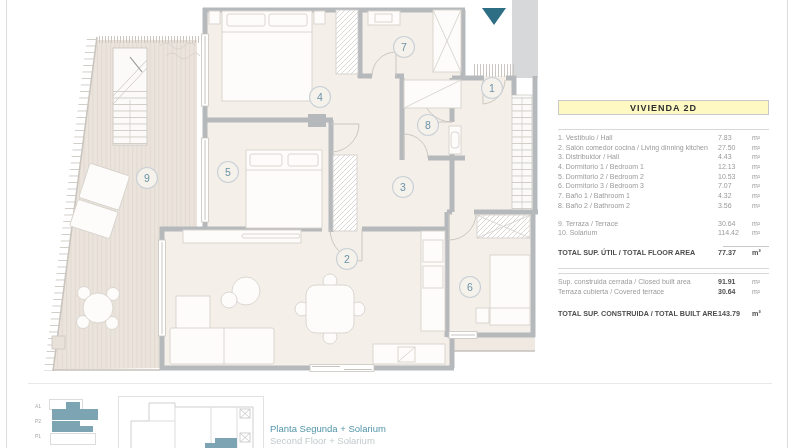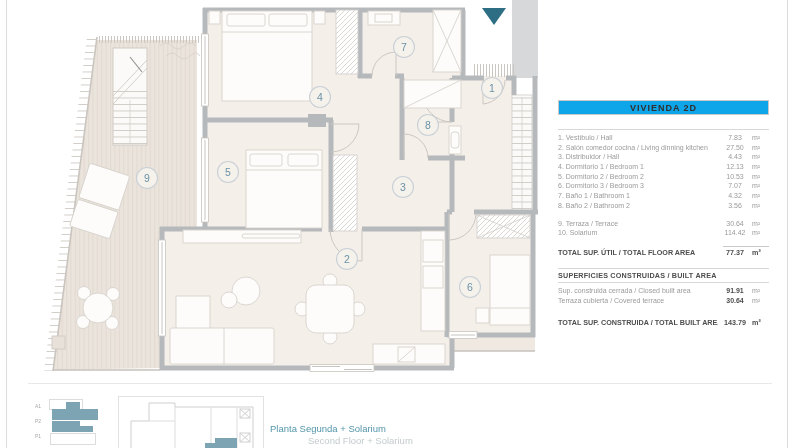--- a/index.html
+++ b/index.html
@@ -4,42 +4,42 @@
 <title>Vivienda 2D — Planta Segunda + Solarium</title>
 <style>
   html,body{margin:0;padding:0;background:#fff;font-family:"Liberation Sans",sans-serif;}
   #canvas{position:relative;width:796px;height:448px;background:#ffffff;overflow:hidden;}
 
   .vline{position:absolute;top:0;width:1px;height:448px;background:#dcdcdc;}
   .hsep{position:absolute;left:28px;top:383px;width:744px;height:1px;background:#e8e8e8;}
 
   
   .panel{position:absolute;left:558px;top:100px;width:211px;color:#9a9a9a;}
-  .title-box{height:13px;border:1px solid #c9c9c9;background:#0ea5e9;
+  .title-box{height:13px;border:1px solid #c9c9c9;background:#fef9c3;
     display:flex;align-items:center;justify-content:center;
     font-size:9px;font-weight:bold;letter-spacing:1px;color:#2f2f2f;}
   .sec-h{font-size:7.2px;font-weight:bold;color:#4d4d4d;letter-spacing:.2px;line-height:9px;}
   .hr{border-top:1px solid #d8d8d8;height:0;}
   .row{display:flex;align-items:baseline;height:9.7px;font-size:7px;line-height:9.7px;}
   .row .lbl{flex:1;white-space:nowrap;overflow:hidden;}
-  .row .val{width:34px;text-align:center;}
+  .row .val{width:34px;text-align:left;}
   .row .unit{width:17px;text-align:left;}
   .row.strongv .val{font-weight:bold;color:#4d4d4d;}
   .total{font-size:7.2px;font-weight:bold;color:#4d4d4d;height:11px;line-height:11px;}
   .shortline{width:46px;margin-left:auto;border-top:1px solid #c9c9c9;height:0;}.sp8{height:8px}.sp10{height:10px}.sp12{height:12px}.sp3{height:3px}.sp2{height:2px}
 
   
   .lvl{position:absolute;font-size:5px;color:#a8a8a8;line-height:5px;}
   .mini{position:absolute;}
   .mini.box{border:1px solid #dcdcdc;background:#fff;}
   .mini.teal{background:#7da4b2;}
   .mini.white{background:#fff;}
   .keyplan-box{position:absolute;left:118px;top:396px;width:144px;height:52px;border:1px solid #e2e2e2;background:#fff;}
   .f-title{position:absolute;left:270px;top:423px;font-size:9.5px;line-height:11px;font-weight:normal;color:#5496aa;}
-  .f-sub{position:absolute;left:270px;top:435px;font-size:9.5px;line-height:11px;color:#c2cbcd;margin-left:38px;}
+  .f-sub{position:absolute;left:270px;top:435px;font-size:9.5px;line-height:11px;color:#c2cbcd;}
 
   
   .plan-svg{position:absolute;left:0;top:0;}
   svg text.rn{font-family:"Liberation Sans",sans-serif;font-size:10.5px;fill:#6b93a8;text-anchor:middle;}
 </style>
 </head>
 <body>
 <div id="canvas">
 
   <div class="vline" style="left:6px"></div>
@@ -354,21 +354,20 @@
     <div class="shortline"></div>
     <div class="row total">
         <span class="lbl">TOTAL SUP. ÚTIL / TOTAL FLOOR AREA</span>
         <span class="val">77.37</span>
         <span class="unit">m²</span>
       </div>
 
     <div class="sp10"></div>
     <div class="hr"></div>
     <div class="sp2"></div>
-    <div class="sec-h">SUPERFICIES CONSTRUIDAS / BUILT AREA</div>
     <div class="sp2"></div>
     <div class="hr"></div>
     <div class="sp3"></div>
     <div class="row strongv">
         <span class="lbl">Sup. construida cerrada / Closed built area</span>
         <span class="val">91.91</span>
         <span class="unit">m²</span>
       </div>
     <div class="row strongv">
         <span class="lbl">Terraza cubierta / Covered terrace</span>

